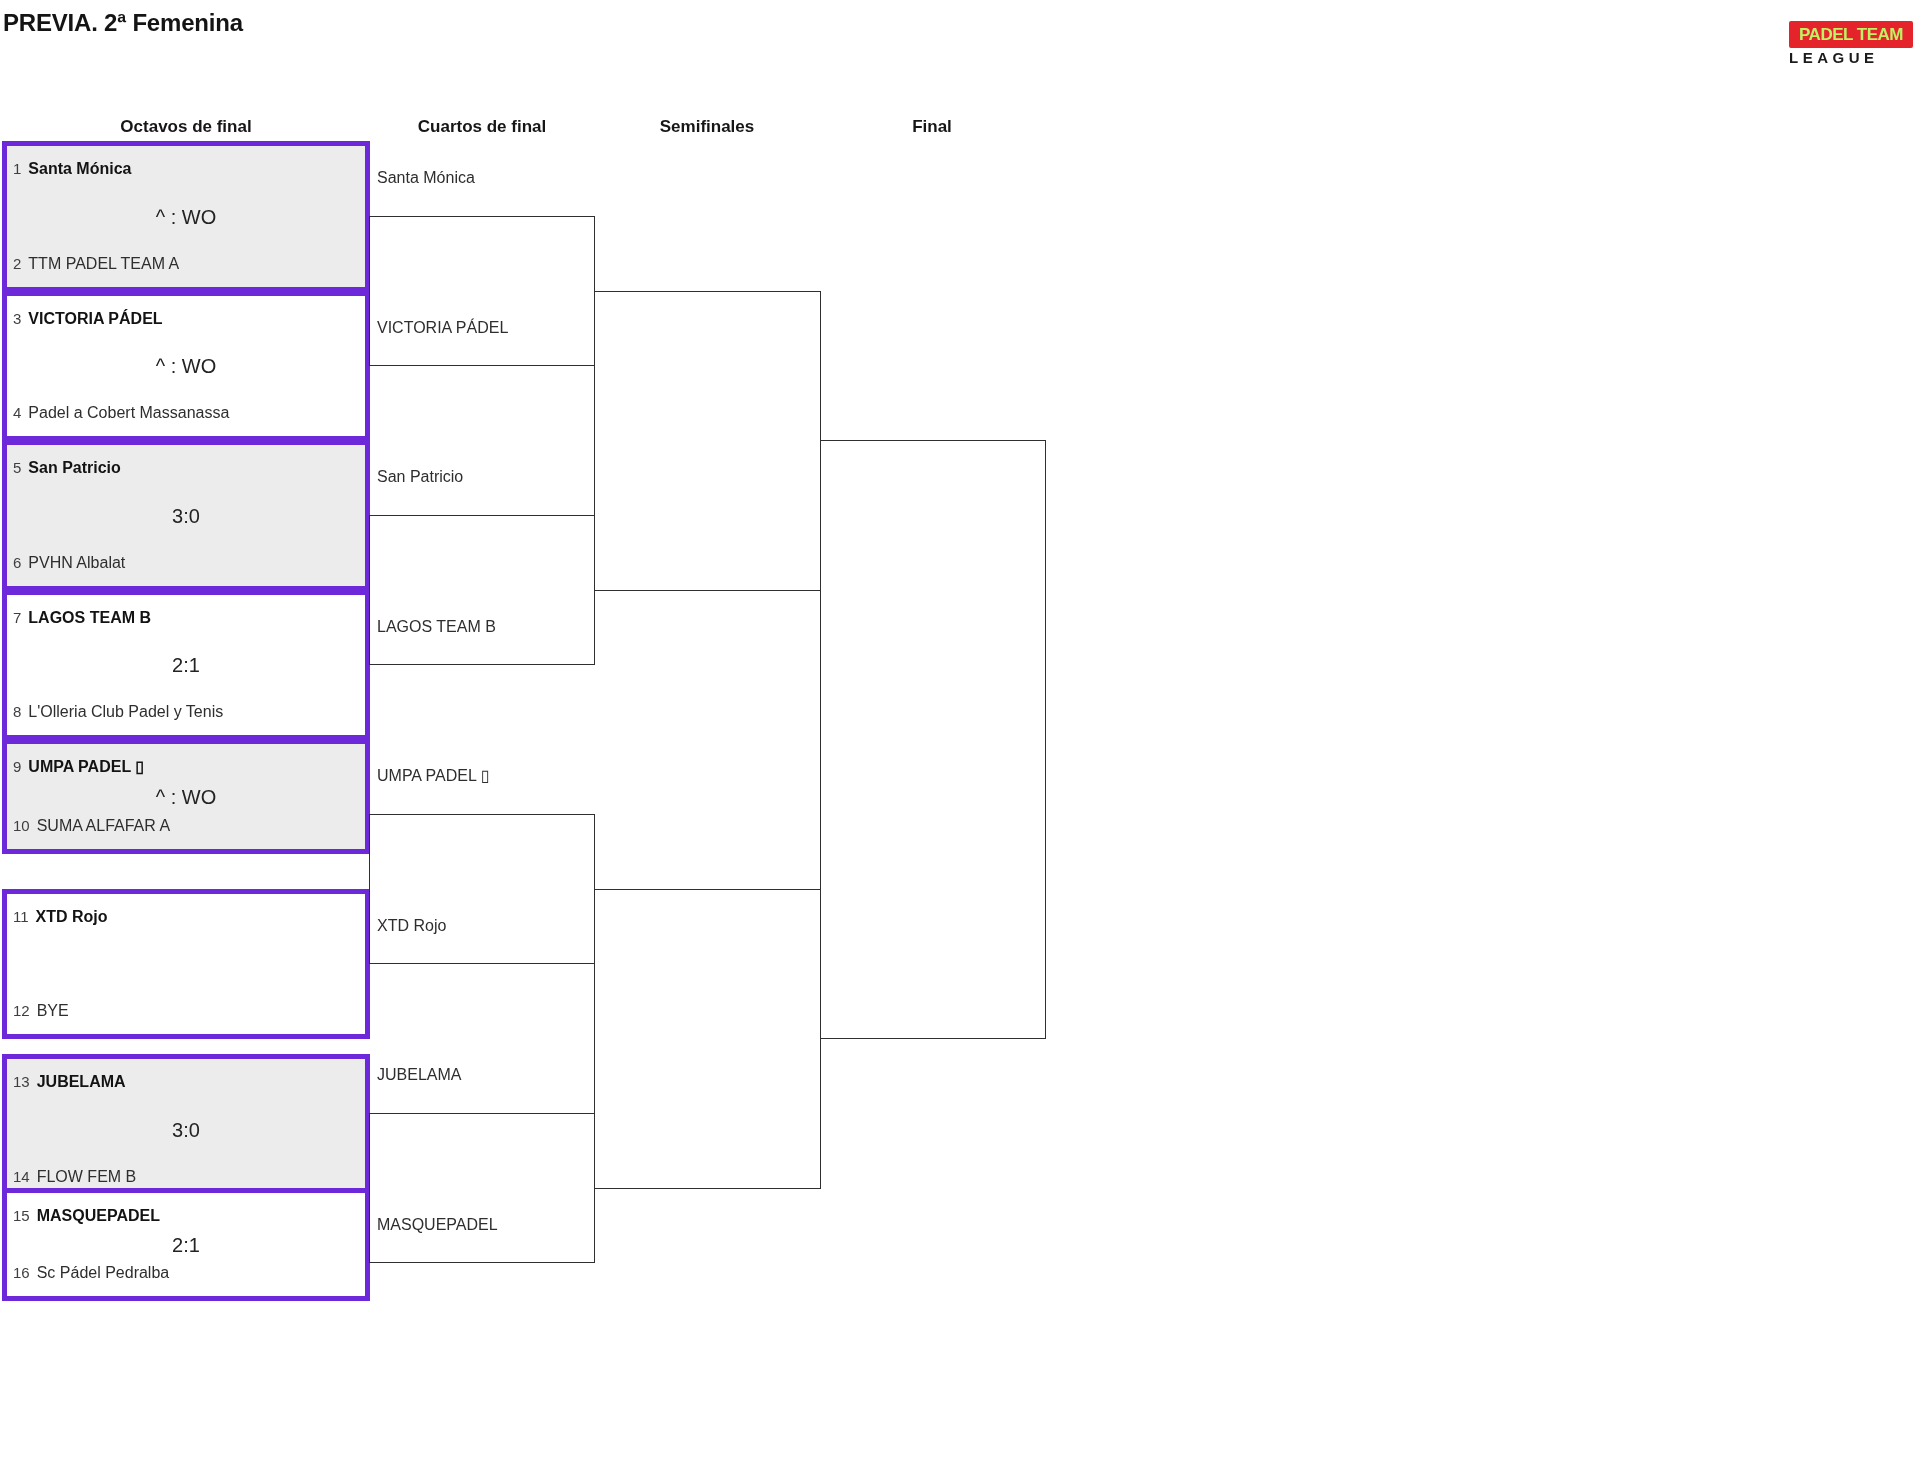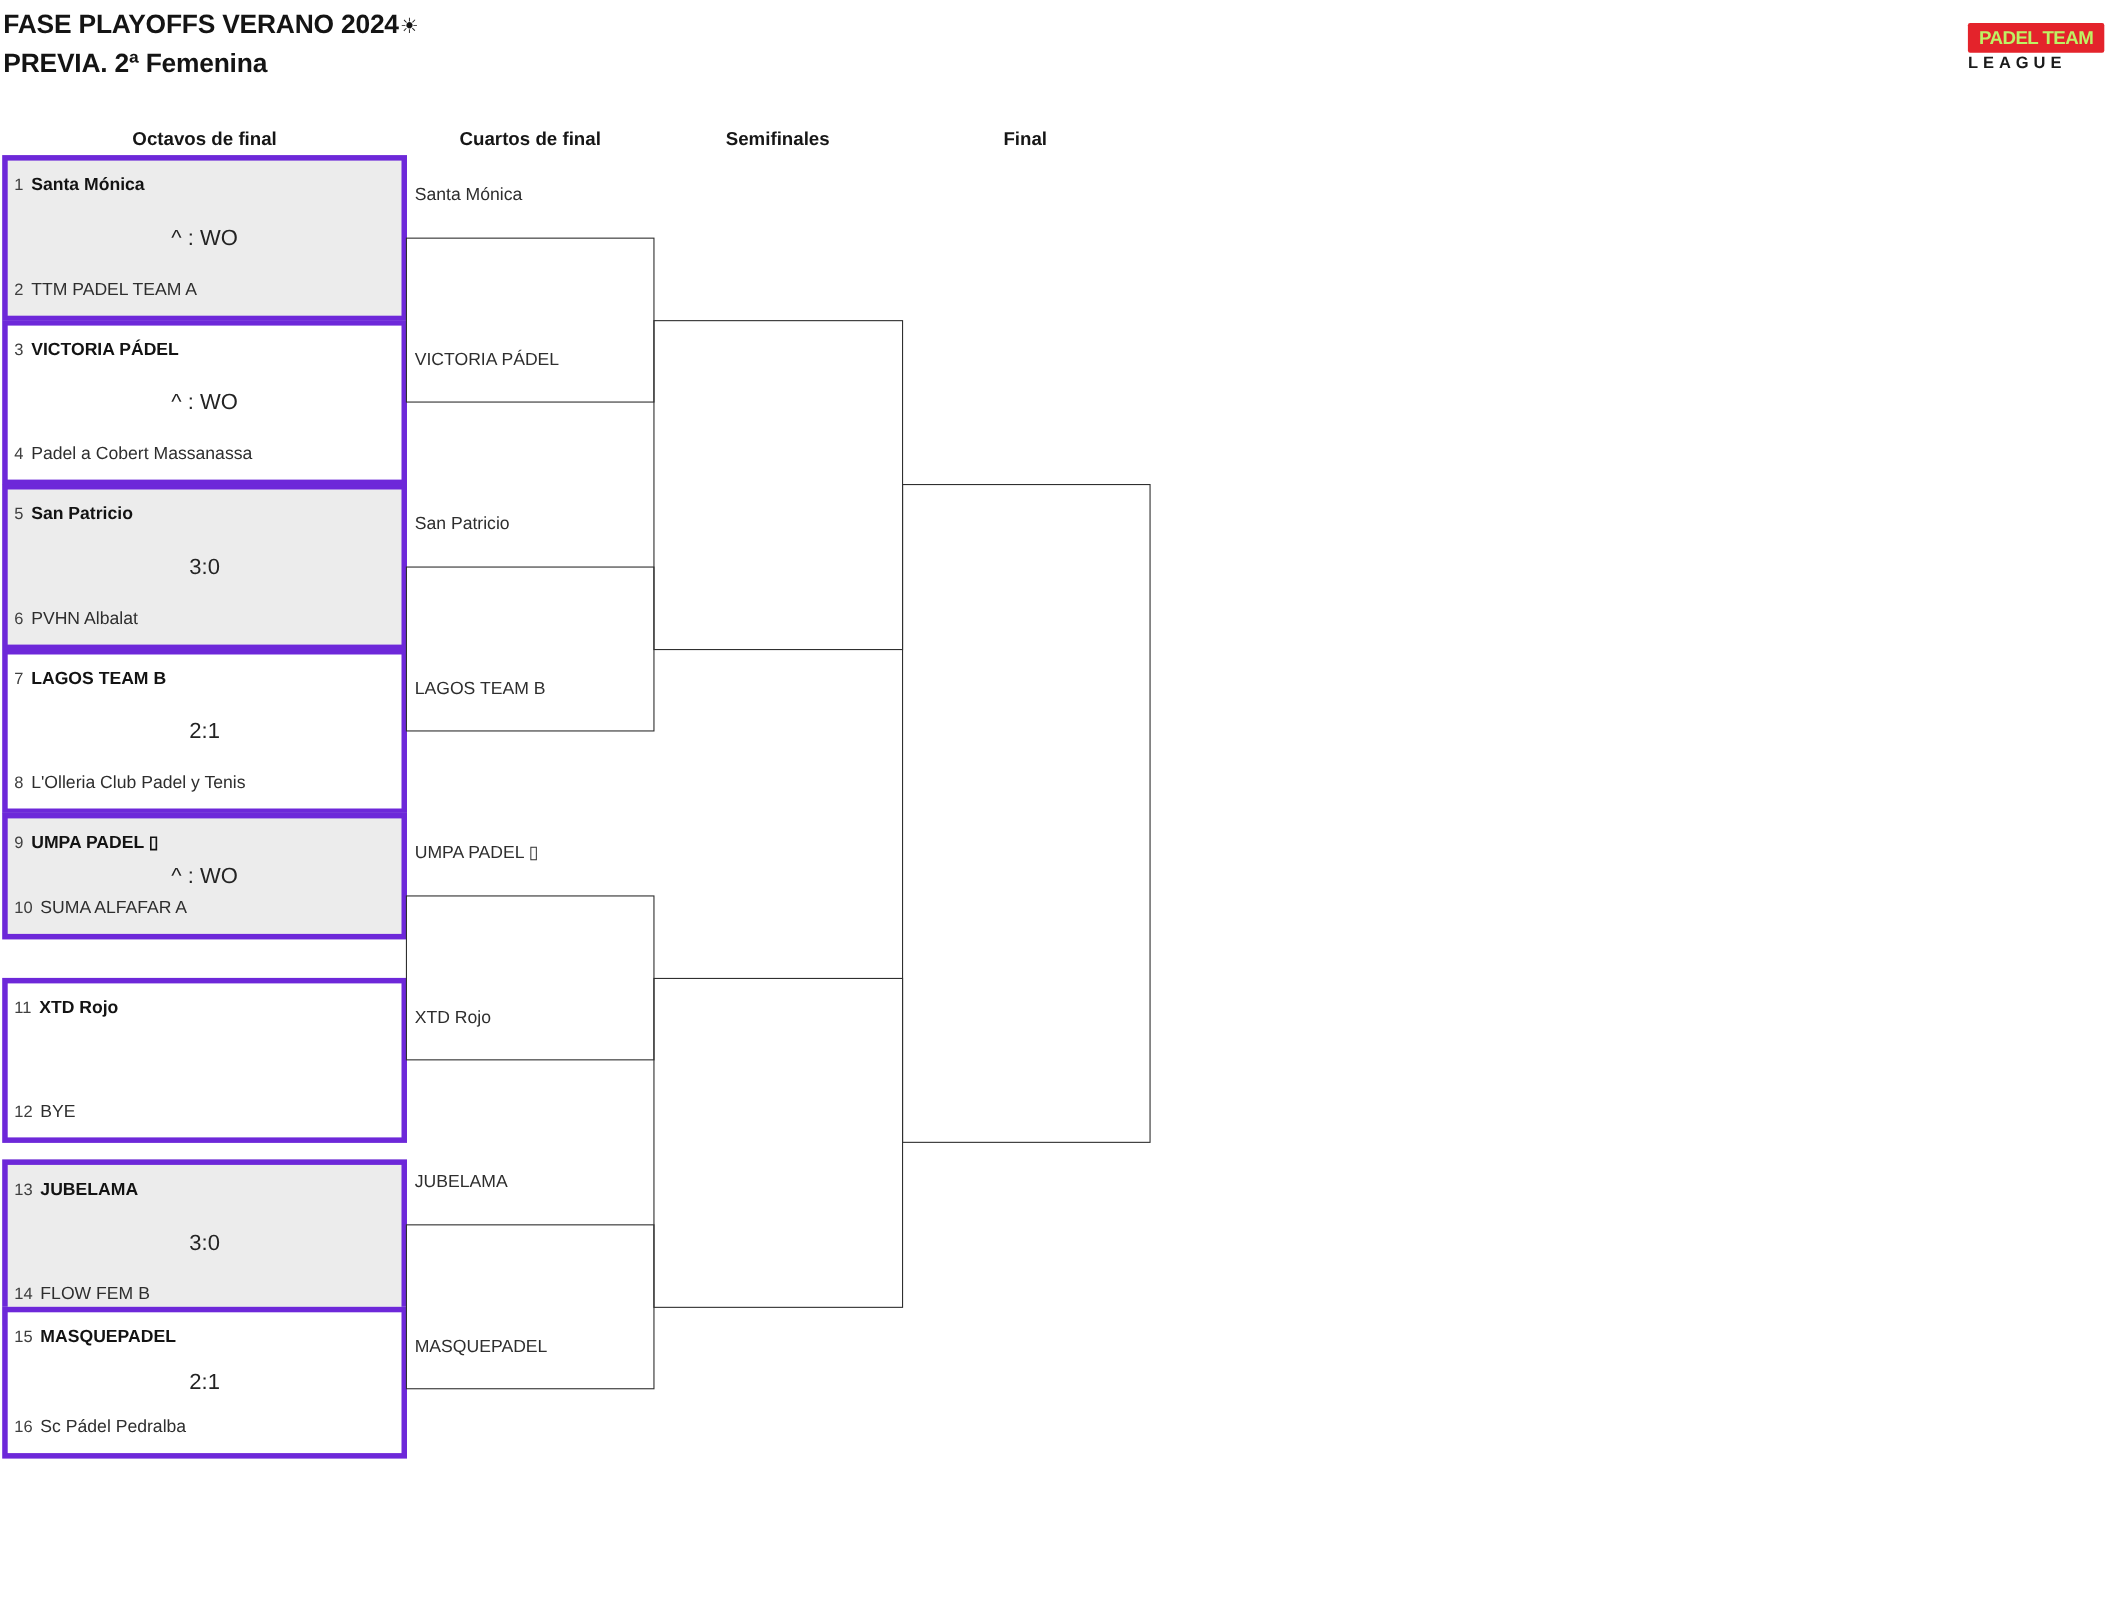--- a/index.html
+++ b/index.html
@@ -58,21 +58,20 @@
     position:absolute; left:377px; line-height:20px;
     font-size:16px; color:#2e2e2e; white-space:nowrap;
   }
 </style>
 </head>
 <body>
 
 <div class="page">
 
   <div class="title-block">
-    <div class="title-line"><span>FASE PLAYOFFS VERANO 2024</span><span class="sun">☀</span></div>
     <div class="title-line">PREVIA. 2ª Femenina</div>
   </div>
 
   <div class="logo">
     <div class="logo-red">PADEL TEAM</div>
     <div class="logo-league">LEAGUE</div>
   </div>
 
   <div class="col-header" style="left:186px;">Octavos de final</div>
   <div class="col-header" style="left:482px;">Cuartos de final</div>
@@ -114,21 +113,21 @@
     <div class="score"></div>
     <div class="team-row bot"><span class="seed">12</span><span class="team">BYE</span></div>
   </div>
 
   <div class="match alt" style="top:1038px;height:151px;margin-top:16px;">
     <div class="team-row top"><span class="seed">13</span><span class="team winner">JUBELAMA</span></div>
     <div class="score">3:0</div>
     <div class="team-row bot"><span class="seed">14</span><span class="team">FLOW FEM B</span></div>
   </div>
 
-  <div class="match" style="top:1188px;height:138px;">
+  <div class="match" style="top:1188px;height:113px;">
     <div class="team-row top"><span class="seed">15</span><span class="team winner">MASQUEPADEL</span></div>
     <div class="score">2:1</div>
     <div class="team-row bot"><span class="seed">16</span><span class="team">Sc Pádel Pedralba</span></div>
   </div>
 
   <div class="rect" style="left:369px;top:216px;width:226px;height:150px;"></div>
   <div class="rect" style="left:369px;top:515px;width:226px;height:150px;"></div>
   <div class="rect" style="left:369px;top:814px;width:226px;height:150px;"></div>
   <div class="rect" style="left:369px;top:1113px;width:226px;height:150px;"></div>
 

